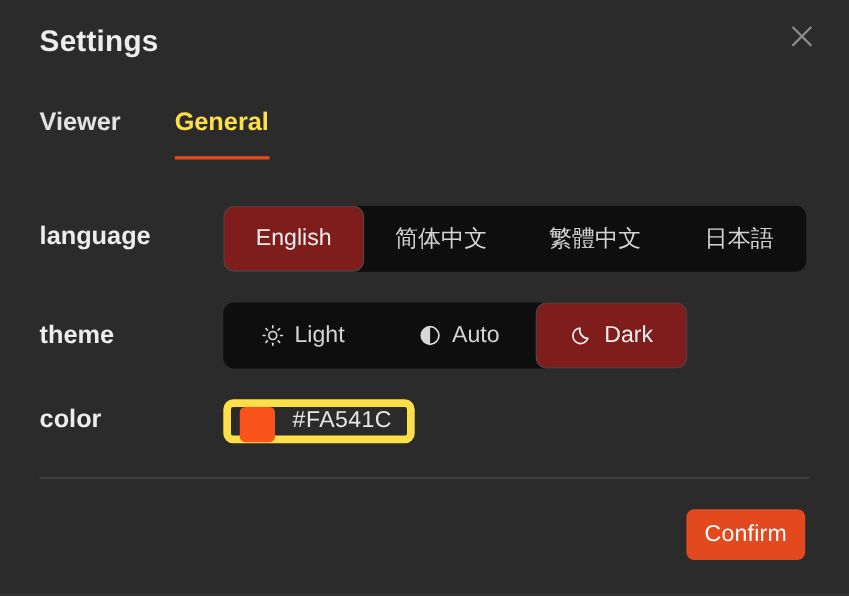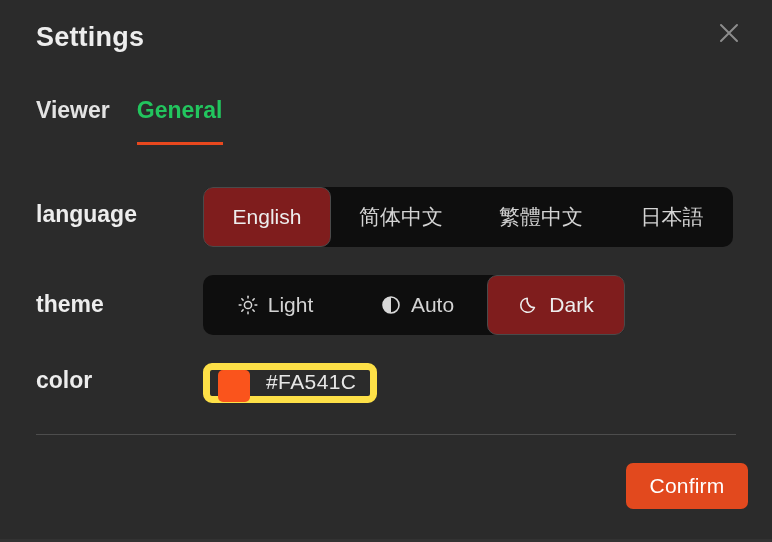--- a/index.html
+++ b/index.html
@@ -51,35 +51,35 @@
   }
   .close-btn svg { display: block; }
 
   
   .tabs {
     position: absolute;
     left: 36px;
     top: 98px;
     display: flex;
     align-items: flex-start;
-    gap: 27px;
+    gap: 49px;
   }
   .tab {
     font-size: 23px;
     font-weight: bold;
     color: #e3e3e3;
     padding-bottom: 22px;
     cursor: pointer;
     position: relative;
     line-height: 1.1;
     background: none;
     border: none;
     font-family: inherit;
   }
-  .tab.active { color: #22c55e; }
+  .tab.active { color: #fde047; }
   .tab.active::after {
     content: "";
     position: absolute;
     left: 0;
     right: -1px;
     bottom: 0;
     height: 3px;
     background: #e8481e;
   }
 
@@ -186,23 +186,23 @@
     position: absolute;
     left: 36px;
     right: 36px;
     top: 434px;
     height: 1px;
     background: #4d4d4d;
   }
 
   .confirm-btn {
     position: absolute;
-    right: 24px;
+    right: 40px;
     top: 463px;
-    width: 122px;
+    width: 108px;
     height: 46px;
     border: none;
     border-radius: 7px;
     background: #e2491e;
     color: #ffffff;
     font-size: 21px;
     font-family: inherit;
     cursor: pointer;
     letter-spacing: 0.2px;
     margin-left: 24px;

